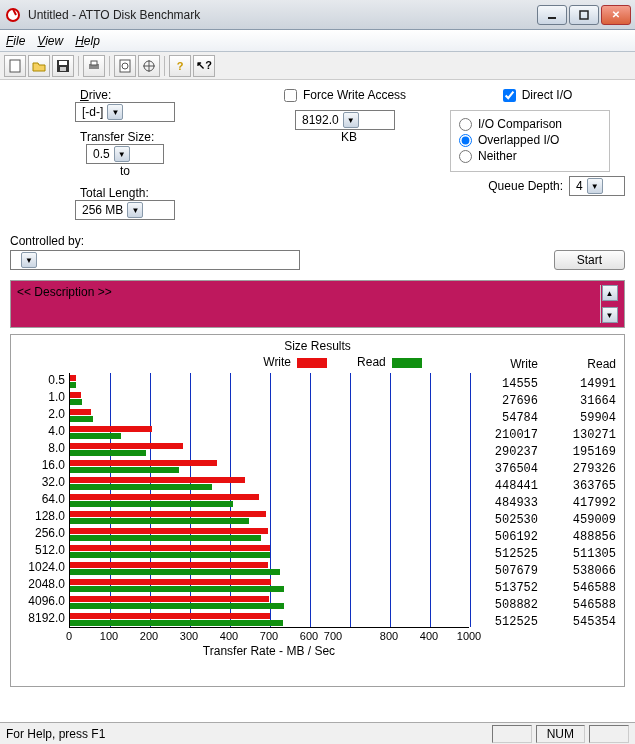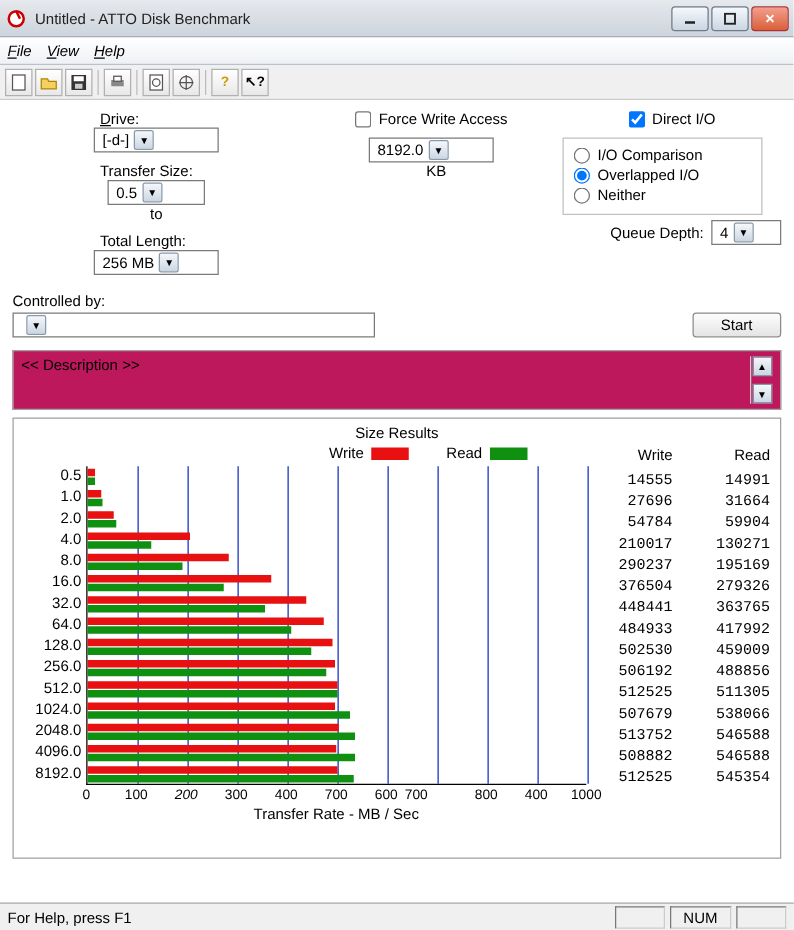--- a/index.html
+++ b/index.html
@@ -467,21 +467,21 @@
           </div>
           <div class="bar-pair" style="top: 238px;">
             <div class="bar-write" style="width: 200.205px;"></div>
             <div class="bar-read" style="width: 213.029px;"></div>
           </div>
         </div>
     </div>
     <div class="xticks" id="xticks">
         <div class="xt" style="left: 0px;">0</div>
         <div class="xt" style="left: 40px;">100</div>
-        <div class="xt" style="left: 80px; font-style: italic;">200</div>
+        <div class="xt" style="left: 80px;">200</div>
         <div class="xt" style="left: 120px;">300</div>
         <div class="xt" style="left: 160px;">400</div>
         <div class="xt" style="left: 200px;">700</div>
         <div class="xt" style="left: 240px;">600</div>
         <div class="xt" style="left: 264px;">700</div>
         <div class="xt" style="left: 320px;">800</div>
         <div class="xt" style="left: 360px;">400</div>
         <div class="xt" style="left: 400px;">1000</div>
       </div>
     <div class="xlab">Transfer Rate - MB / Sec</div>

